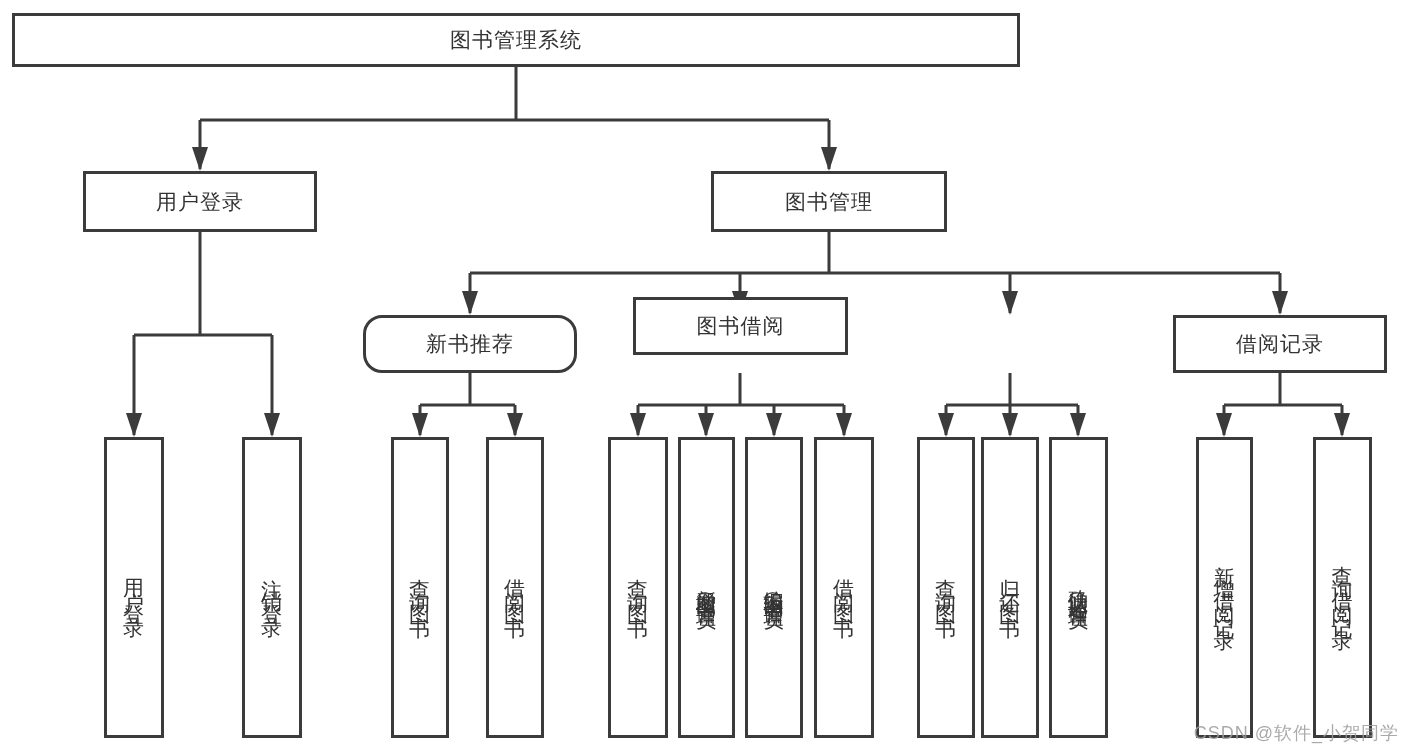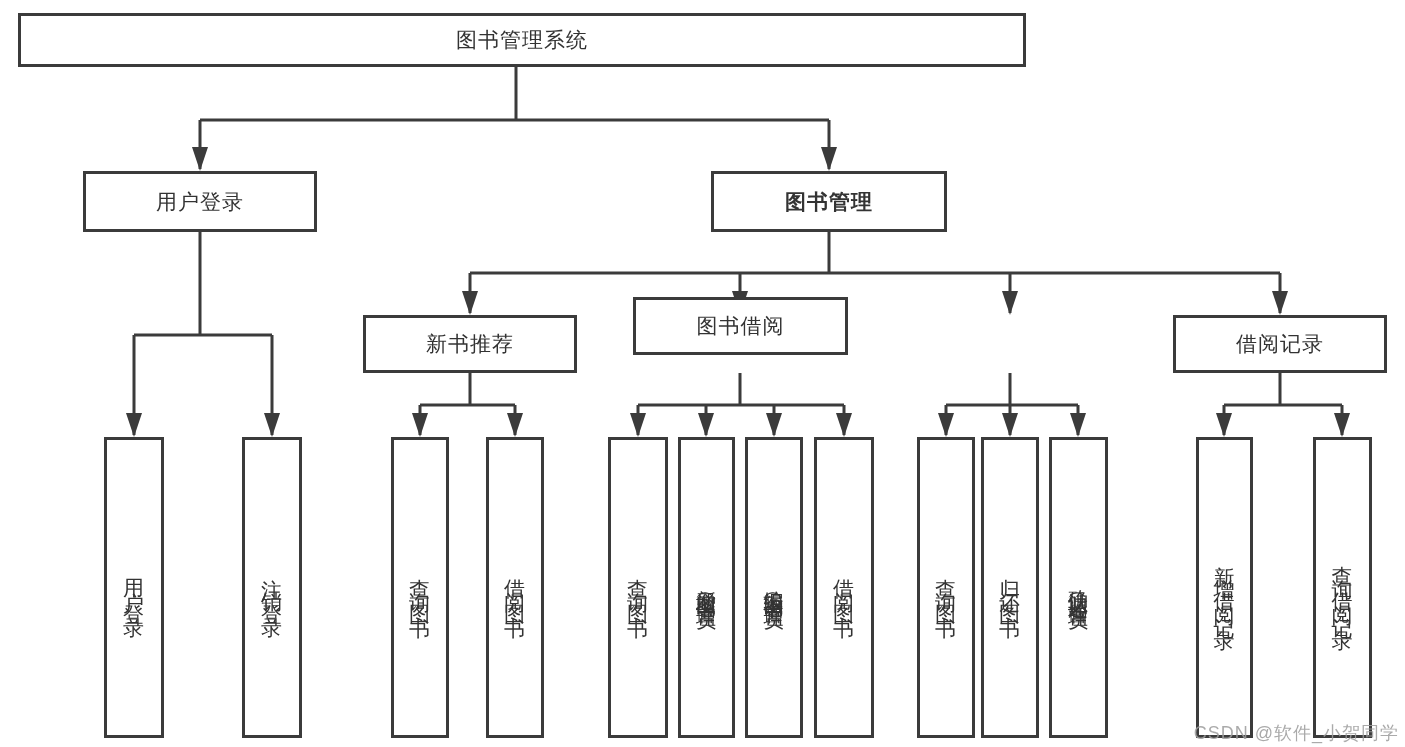--- a/index.html
+++ b/index.html
@@ -94,26 +94,26 @@
       <polygon points="774,437 766,413 782,413"></polygon>
       <polygon points="844,437 836,413 852,413"></polygon>
       <polygon points="946,437 938,413 954,413"></polygon>
       <polygon points="1010,437 1002,413 1018,413"></polygon>
       <polygon points="1078,437 1070,413 1086,413"></polygon>
       <polygon points="1224,437 1216,413 1232,413"></polygon>
       <polygon points="1342,437 1334,413 1350,413"></polygon>
     </g>
   </svg>
 
-  <div class="node" style="left:12px; top:13px; width:1008px; height:54px;margin-left:6px;">图书管理系统</div>
+  <div class="node" style="left:12px; top:13px; width:1008px; height:54px;">图书管理系统</div>
 
   <div class="node" style="left:83px; top:171px; width:234px; height:61px;">用户登录</div>
-  <div class="node" style="left:711px; top:171px; width:236px; height:61px;font-weight:bold;">图书管理</div>
+  <div class="node" style="left:711px; top:171px; width:236px; height:61px;">图书管理</div>
 
-  <div class="node" style="left:363px; top:315px; width:214px; height:58px;">新书推荐</div>
+  <div class="node" style="left:363px; top:315px; width:214px; height:58px;border-radius:19px;">新书推荐</div>
   <div class="node" style="left:633px; top:297px; width:215px; height:58px;">图书借阅</div>
   <div class="node" style="left:1173px; top:315px; width:214px; height:58px;text-align:right;">借阅记录</div>
 
   <div class="node leaf" style="left:104px; top:437px; width:60px; height:301px;">
     <span>用户登录</span>
   </div>
   <div class="node leaf" style="left:242px; top:437px; width:60px; height:301px;">
     <span>注销登录</span>
   </div>
 

